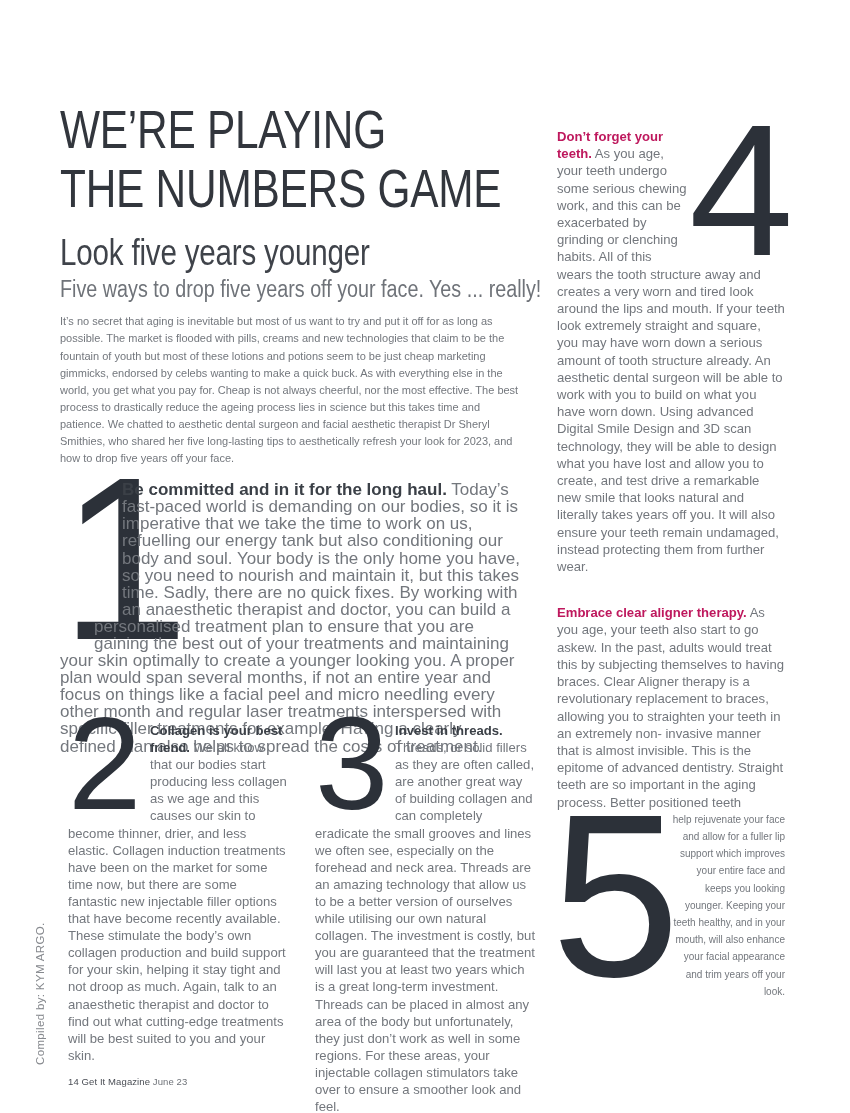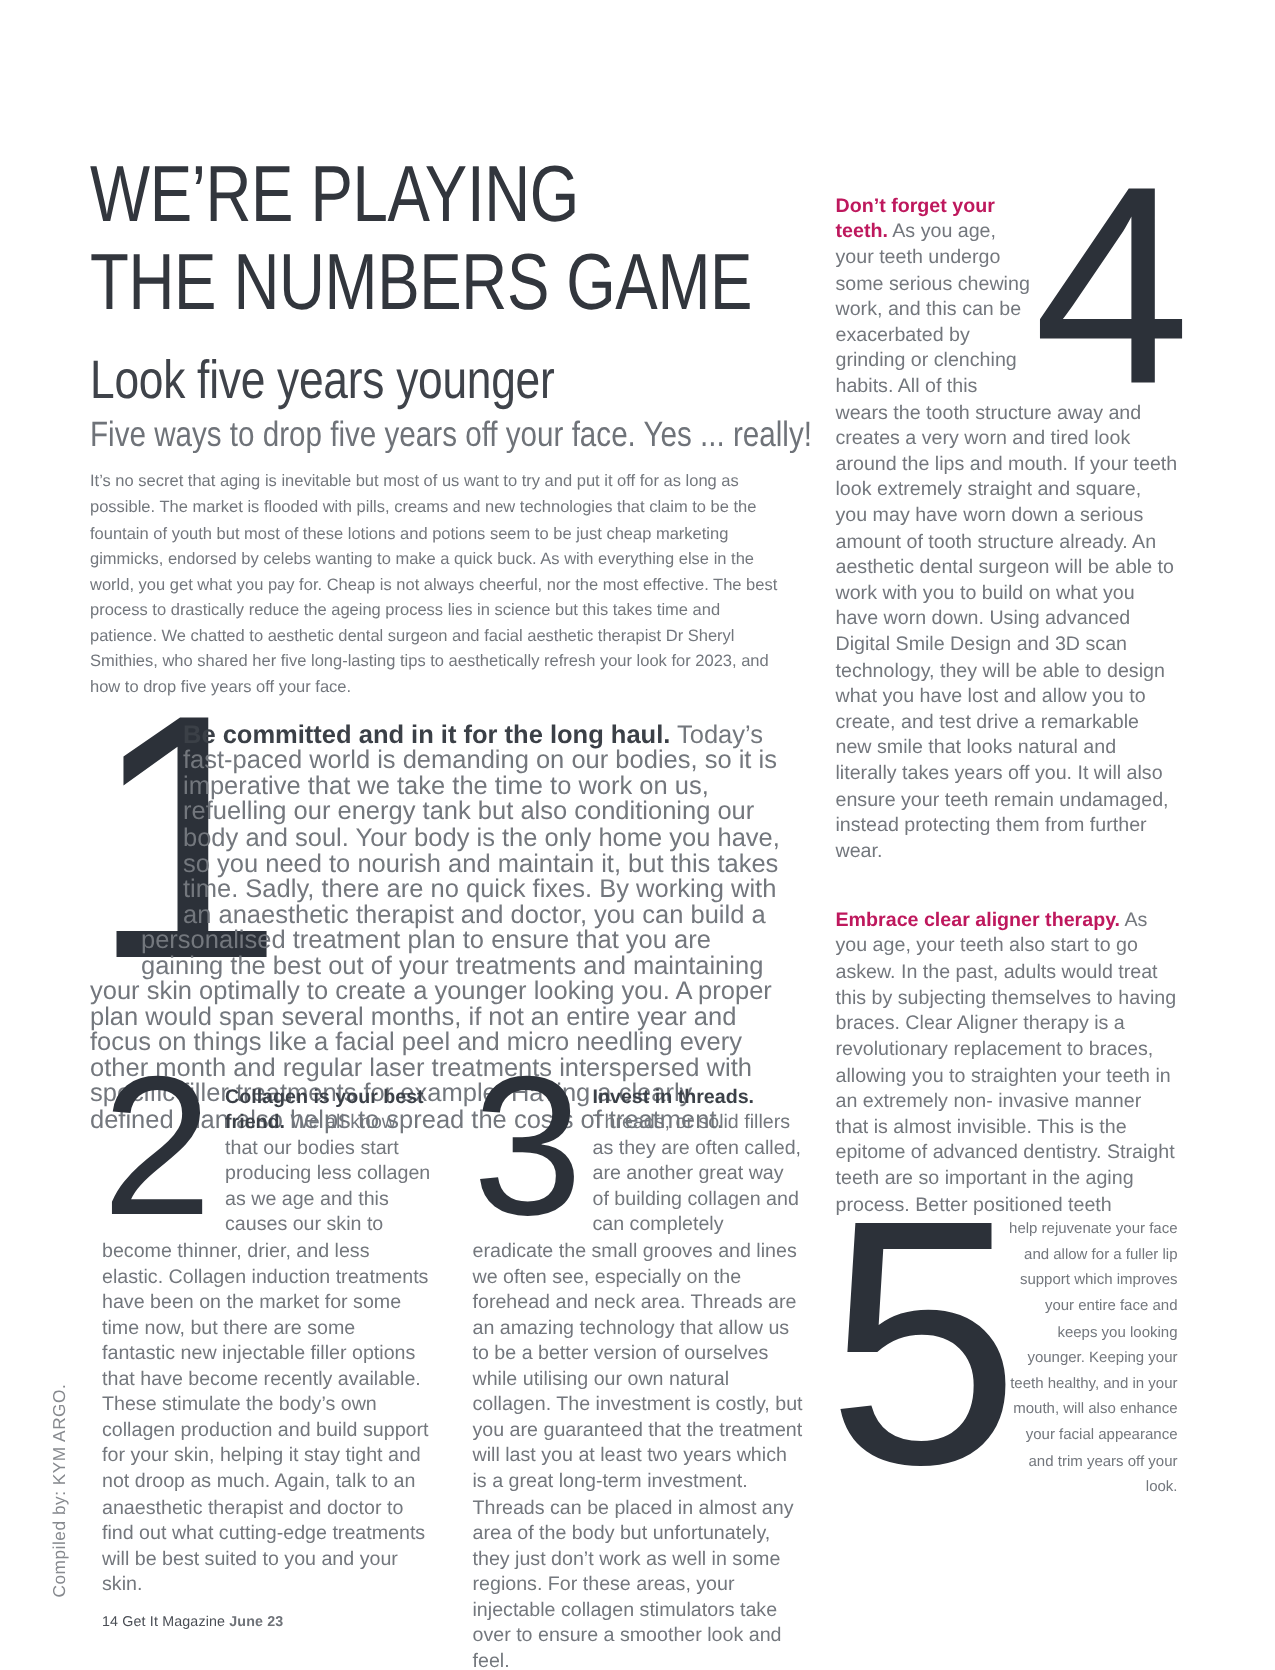--- a/index.html
+++ b/index.html
@@ -36,21 +36,21 @@
   
   .footer {
     position: absolute;
     left: 68px;
     top: 1076px;
     font-size: 9.5px;
     color: #4a4e55;
     letter-spacing: 0.1px;
   }
   .footer b { font-weight: 400; }
-  .footer .light { font-weight: 700; color: #6e7278; }
+  .footer .light { font-weight: 400; color: #6e7278; }
 
   
   .left-col {
     position: absolute;
     left: 60px;
     top: 100px;
     width: 462px;
   }
   .right-col {
     position: absolute;

